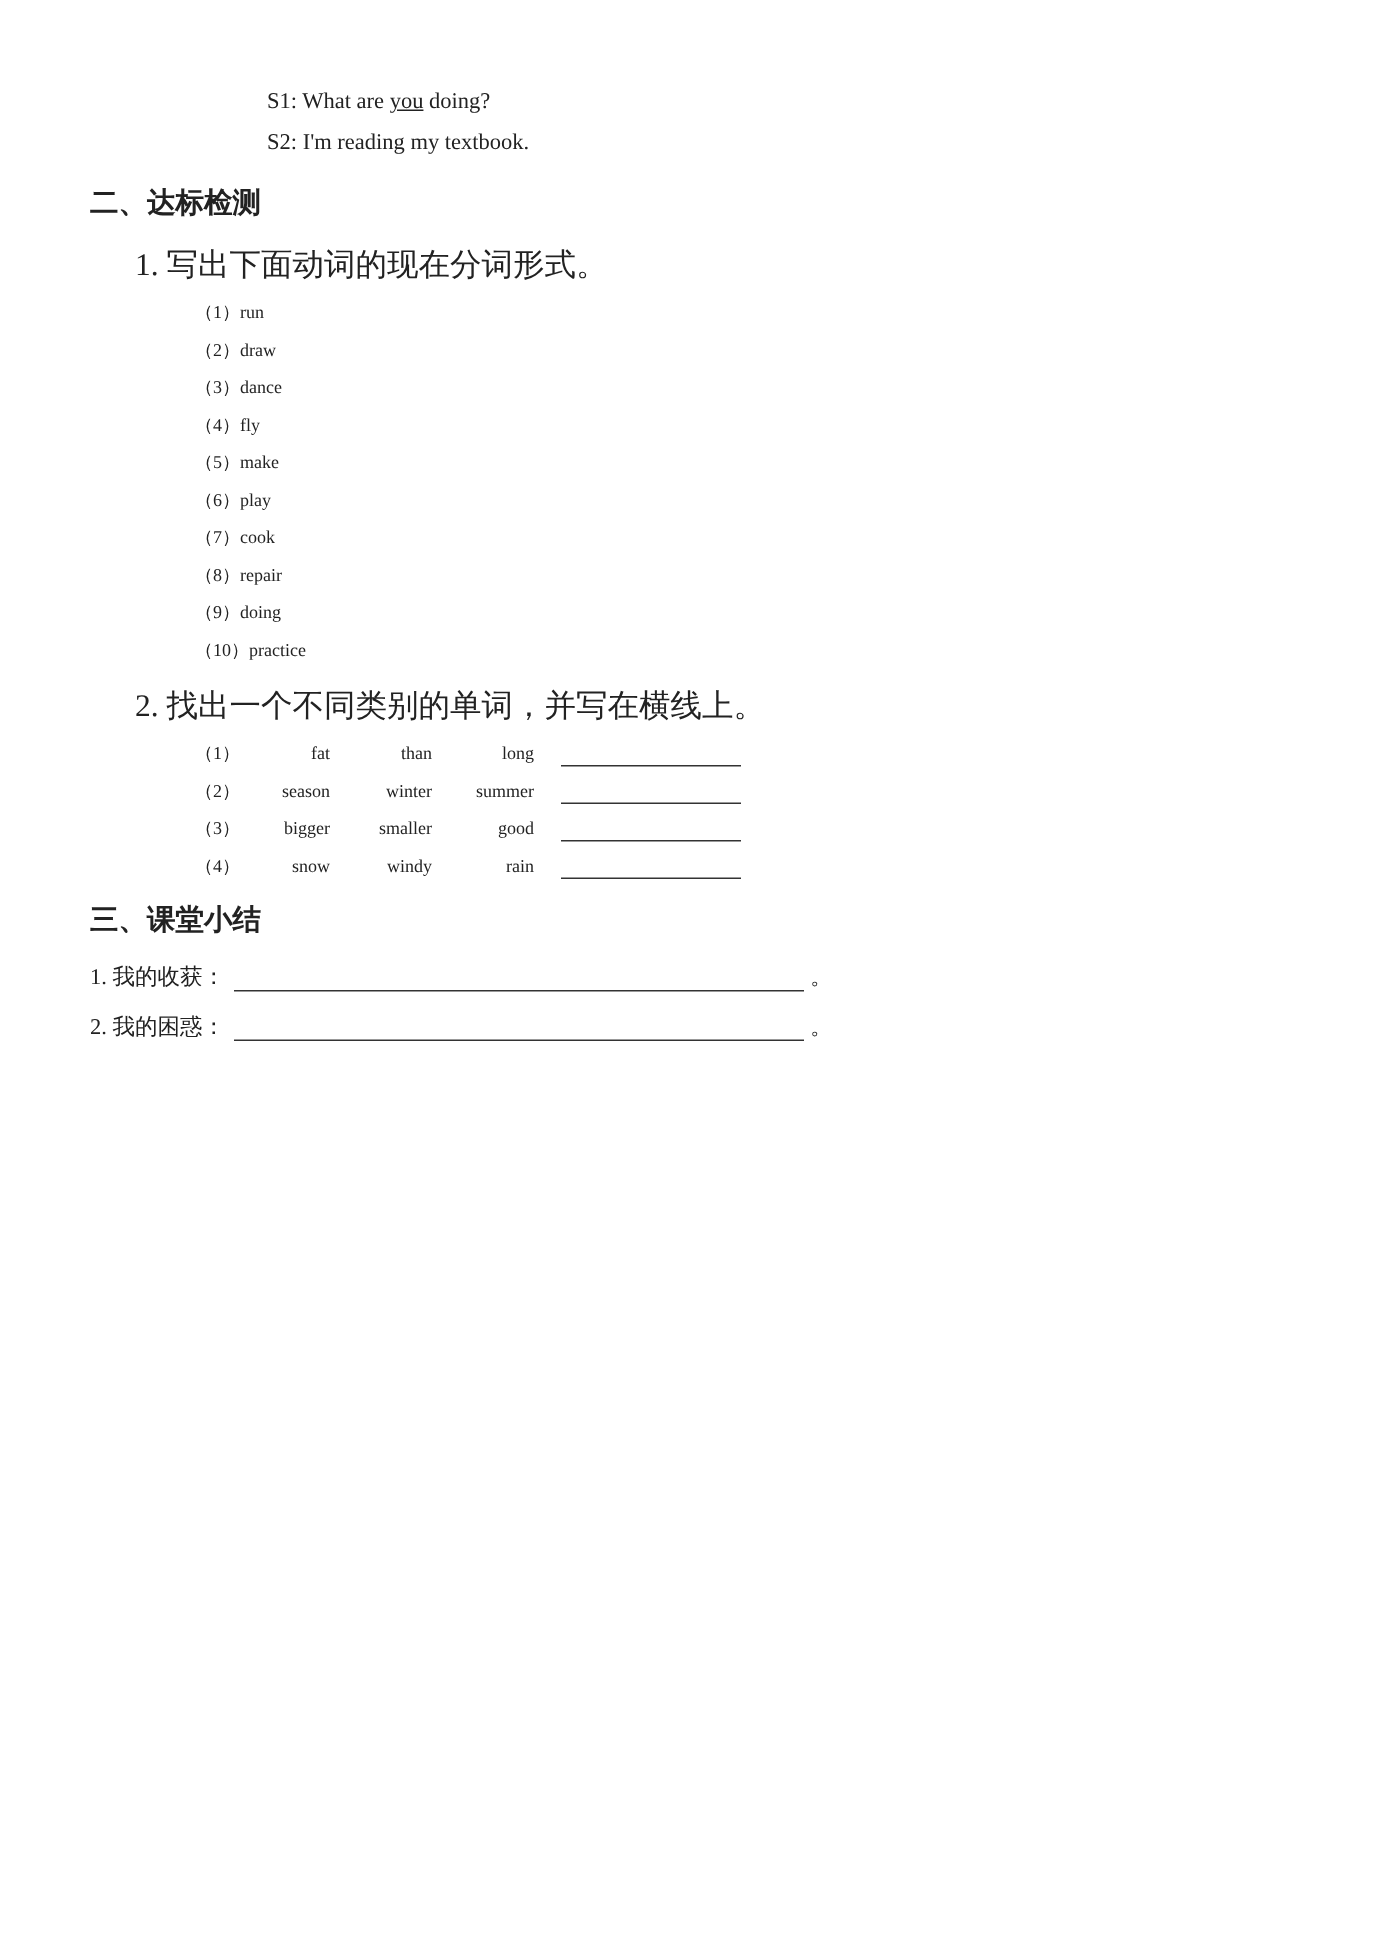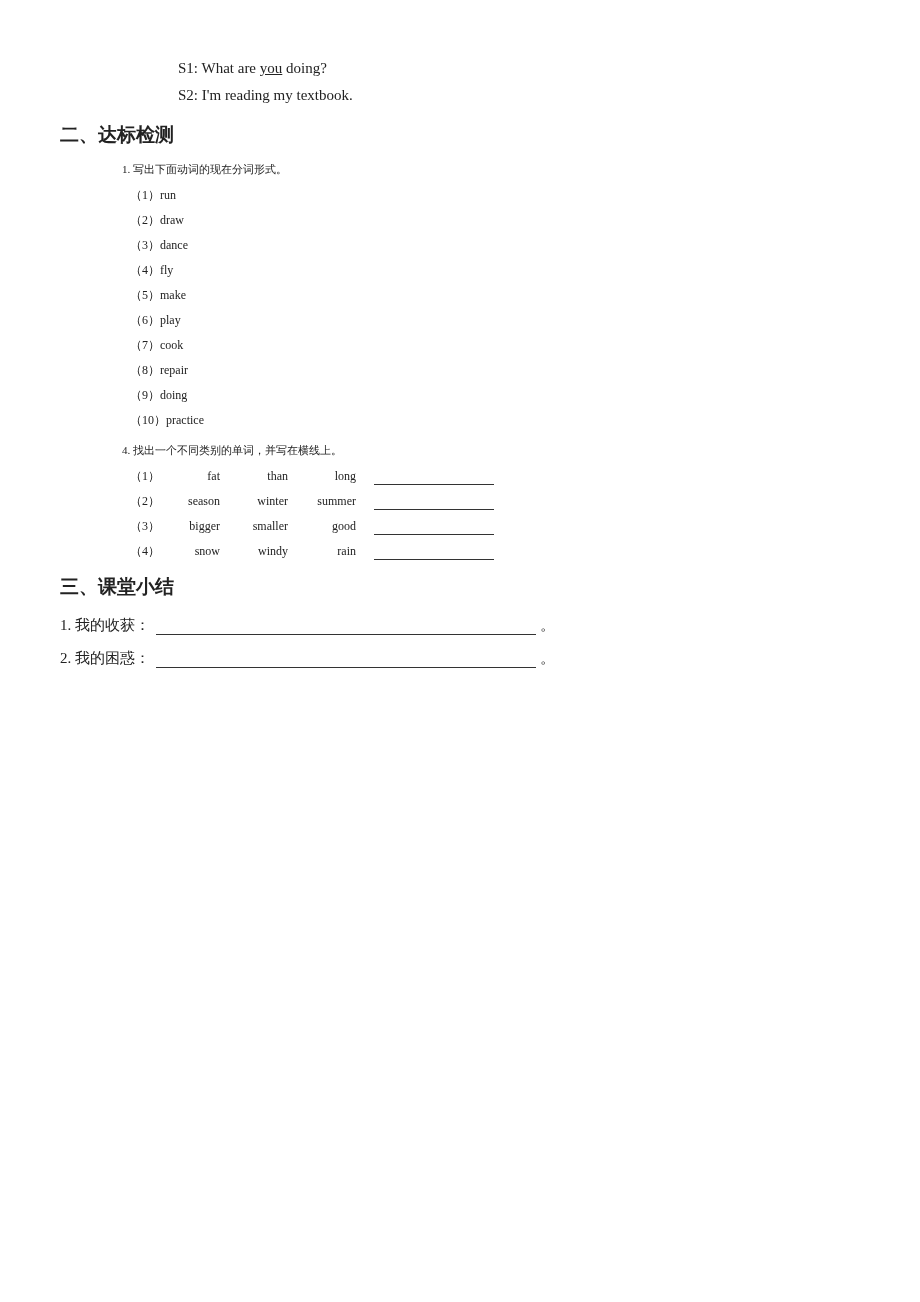--- a/index.html
+++ b/index.html
@@ -32,23 +32,22 @@
       font-size: 19px;
       font-weight: bold;
       margin-bottom: 14px;
       margin-top: 10px;
     }
     .sub-section {
       margin-left: 30px;
       margin-bottom: 14px;
     }
     .sub-title {
-      font-size: 11px;
+      font-size: 21px;
       margin-bottom: 10px;
-      margin-left: 32px;
     }
     .exercise-list {
       margin-left: 40px;
     }
     .exercise-item {
       margin-bottom: 8px;
       font-family: "Times New Roman", serif;
       font-size: 12px;
     }
     .exercise-item span.label {
@@ -119,21 +118,21 @@
       <div class="exercise-item"><span class="label">（5）</span><span>make</span></div>
       <div class="exercise-item"><span class="label">（6）</span><span>play</span></div>
       <div class="exercise-item"><span class="label">（7）</span><span>cook</span></div>
       <div class="exercise-item"><span class="label">（8）</span><span>repair</span></div>
       <div class="exercise-item"><span class="label">（9）</span><span>doing</span></div>
       <div class="exercise-item"><span class="label">（10）</span><span>practice</span></div>
     </div>
 </div>
 
 <div class="sub-section">
-  <div class="sub-title">4. 找出一个不同类别的单词，并写在横线上。</div>
+  <div class="sub-title">2. 找出一个不同类别的单词，并写在横线上。</div>
   <div class="exercise-list">
 
   <div class="exercise-item"><span class="label">（1）</span><span class="word-group">fat</span><span class="word-group">than</span><span class="word-group">long</span><span class="fill-line"></span></div>
       <div class="exercise-item"><span class="label">（2）</span><span class="word-group">season</span><span class="word-group">winter</span><span class="word-group">summer</span><span class="fill-line"></span></div>
       <div class="exercise-item"><span class="label">（3）</span><span class="word-group">bigger</span><span class="word-group">smaller</span><span class="word-group">good</span><span class="fill-line"></span></div>
       <div class="exercise-item"><span class="label">（4）</span><span class="word-group">snow</span><span class="word-group">windy</span><span class="word-group">rain</span><span class="fill-line"></span></div>
     </div>
 </div>
 
 <div class="section-title">三、课堂小结</div>

